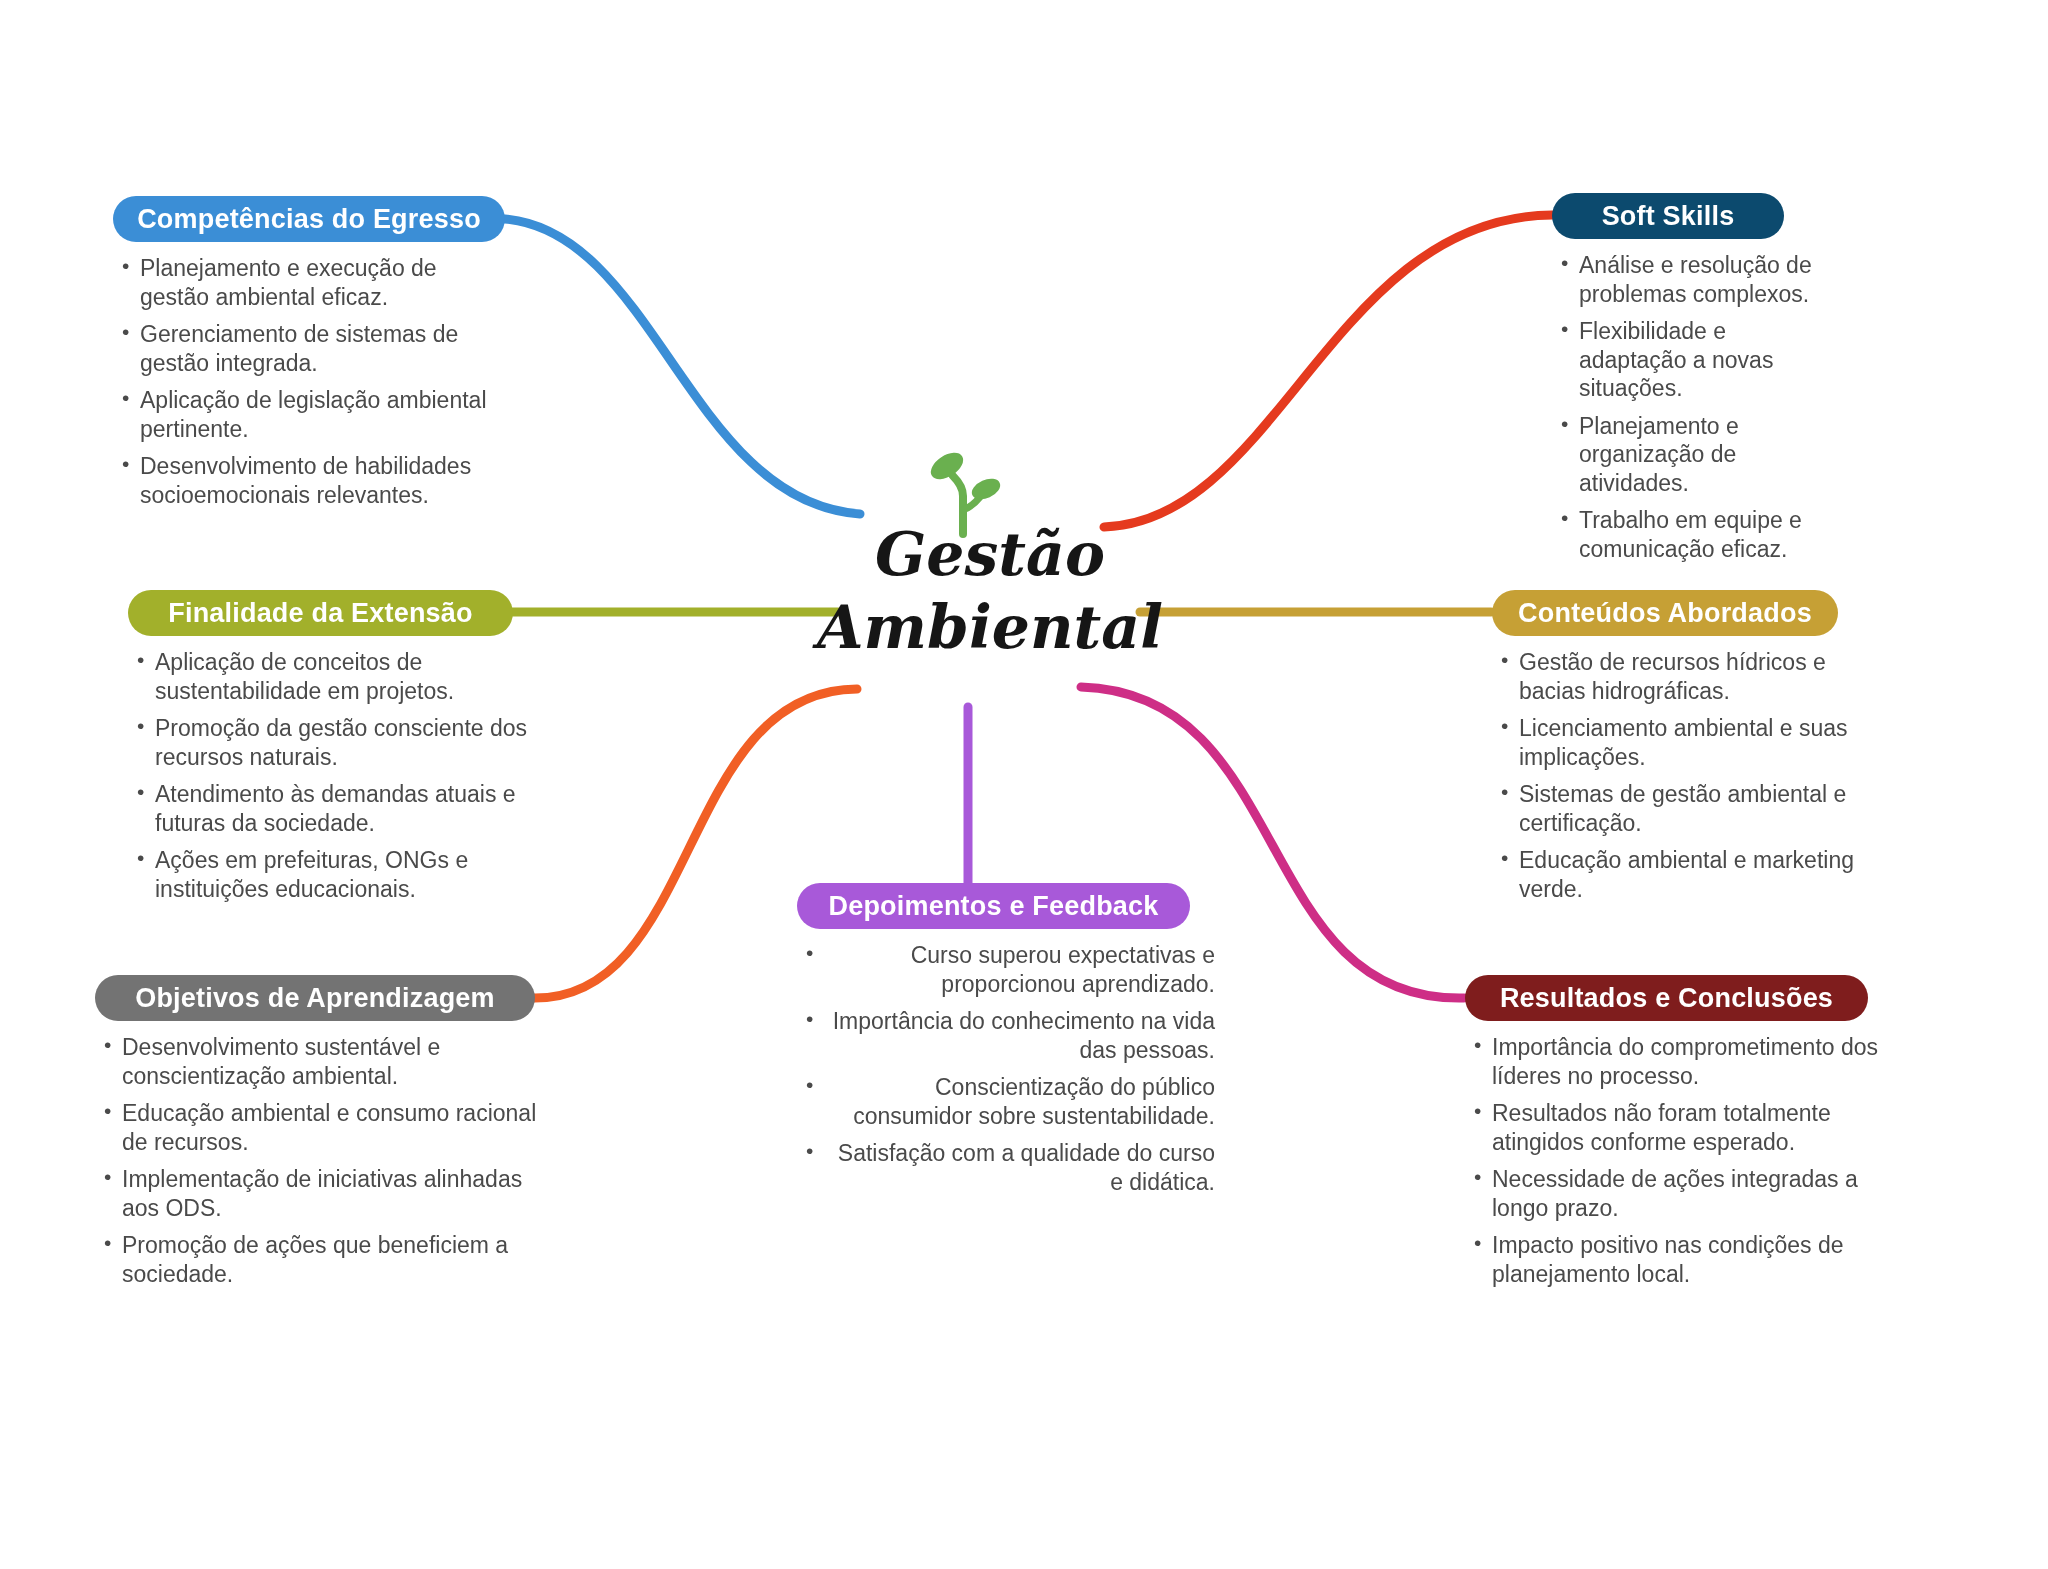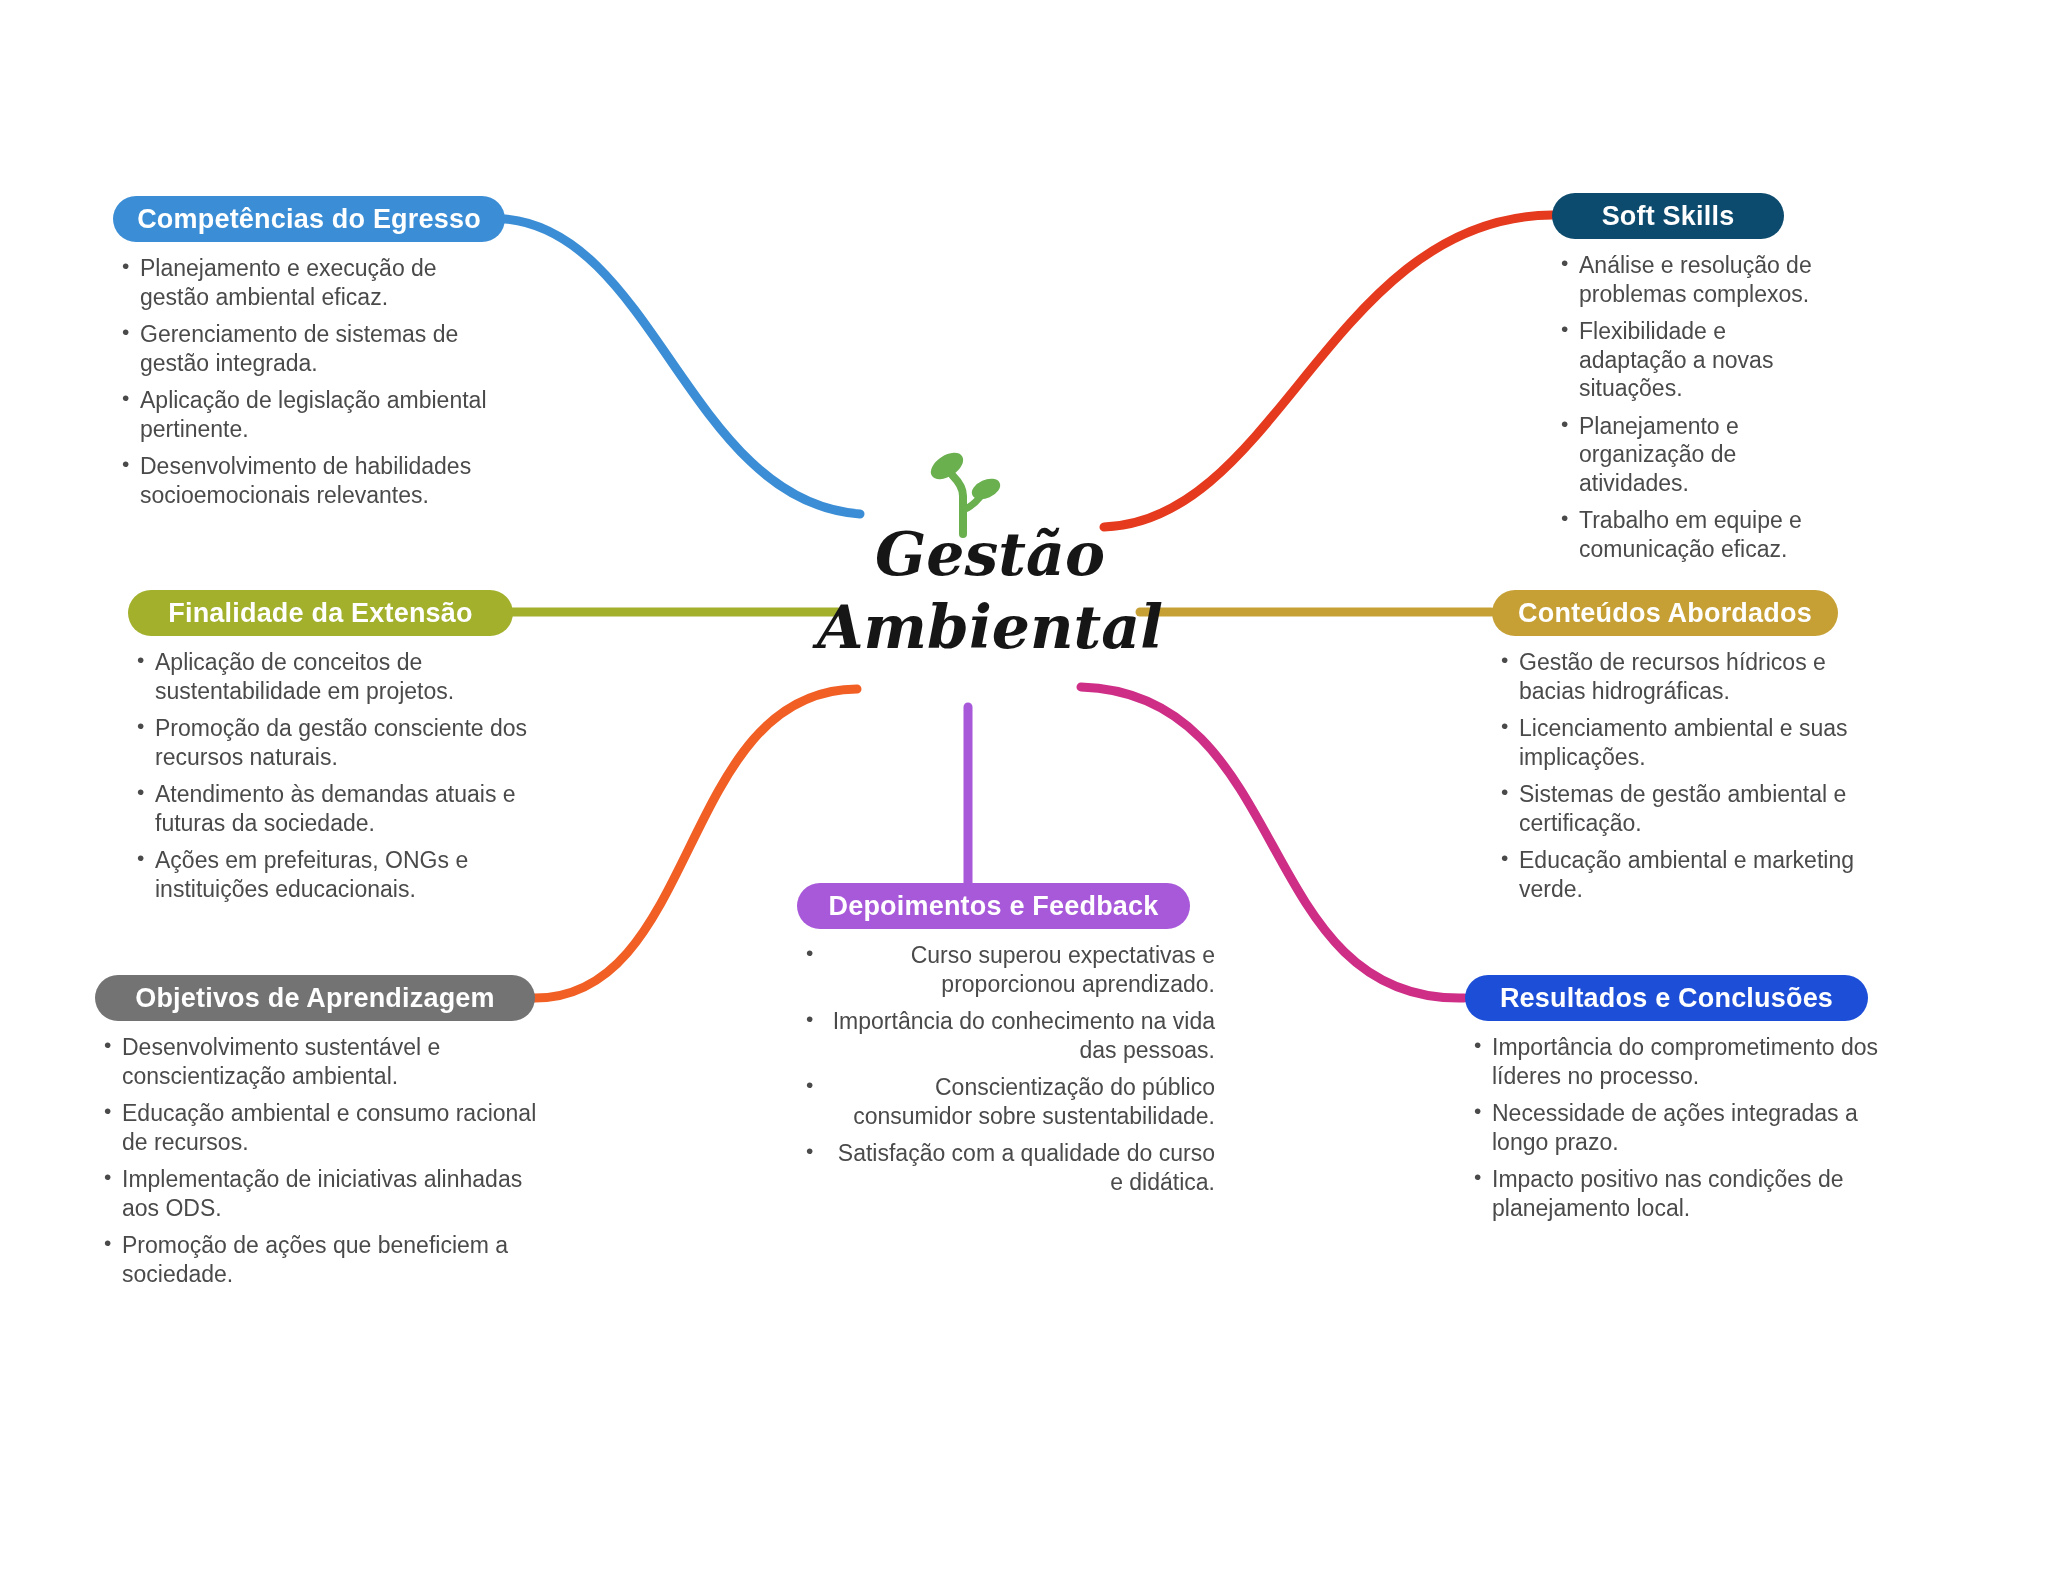--- a/index.html
+++ b/index.html
@@ -144,21 +144,22 @@
     <div class="pill" style="background: rgb(168, 89, 217);">Depoimentos e Feedback</div>
     <ul class="bullets">
       <li>Curso superou expectativas e proporcionou aprendizado.</li>
       <li>Importância do conhecimento na vida das pessoas.</li>
       <li>Conscientização do público consumidor sobre sustentabilidade.</li>
       <li>Satisfação com a qualidade do curso e didática.</li>
     </ul>
   </div>
 
   <div class="branch" id="br-resultados">
-    <div class="pill" style="background: #1d4ed8;">Resultados e Conclusões</div>
+    <div class="pill" style="background: #7f1d1d;">Resultados e Conclusões</div>
     <ul class="bullets">
       <li>Importância do comprometimento dos líderes no processo.</li>
+      <li>Resultados não foram totalmente atingidos conforme esperado.</li>
       <li>Necessidade de ações integradas a longo prazo.</li>
       <li>Impacto positivo nas condições de planejamento local.</li>
     </ul>
   </div>
 
 </div>
 
 </body></html>

